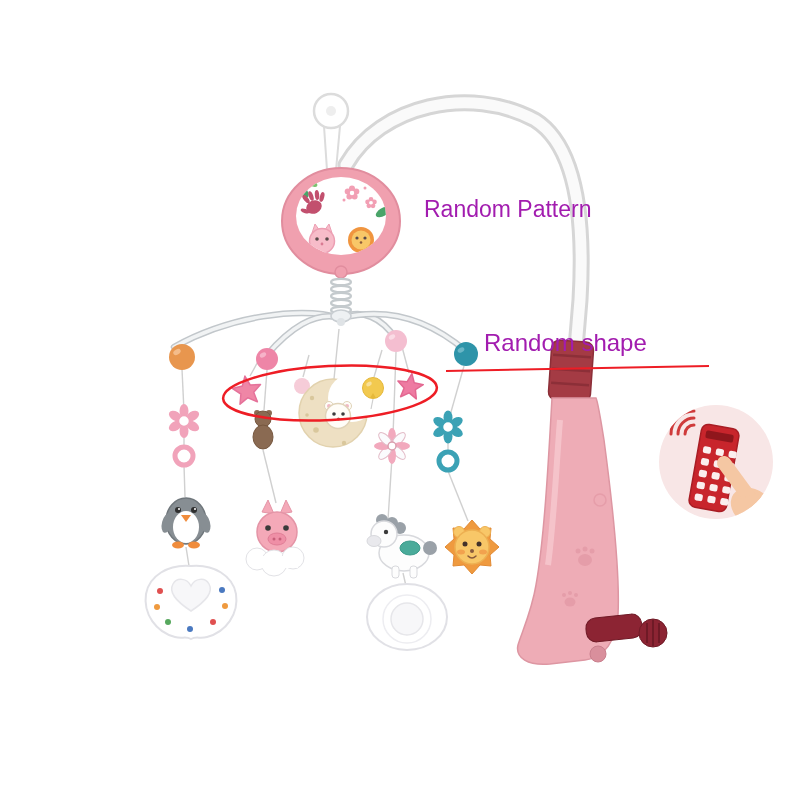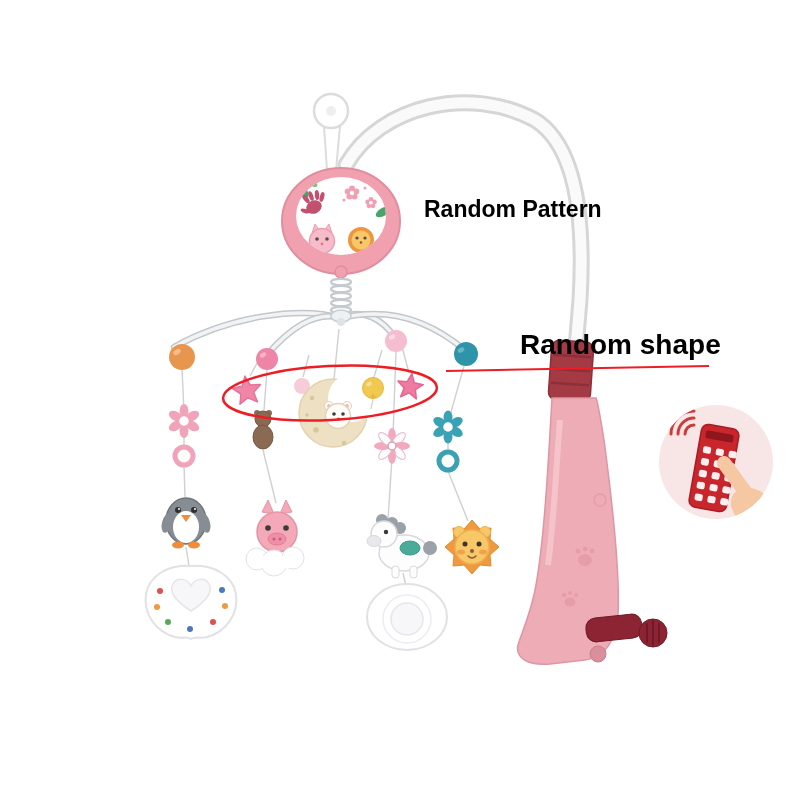--- a/index.html
+++ b/index.html
@@ -1,21 +1,21 @@
 <!DOCTYPE html>
 <html><head>
 <meta charset="utf-8">
 <style>
   html,body{margin:0;padding:0;background:#ffffff;}
   .stage{position:relative;width:800px;height:800px;background:#ffffff;overflow:hidden;
          font-family:"Liberation Sans",sans-serif;}
   .stage svg{position:absolute;left:0;top:0;}
-  .anno{position:absolute;color:#000000;font-weight:bold;white-space:nowrap;}
+  .anno{position:absolute;color:#a21caf;font-weight:normal;white-space:nowrap;}
   .anno-pattern{left:424px;top:196px;font-size:23px;}
-  .anno-shape{left:520px;top:329px;font-size:28px;}
+  .anno-shape{left:484px;top:329px;font-size:24px;}
 </style>
 </head>
 <body>
 
 <div class="stage">
 
 <svg width="800" height="800" viewBox="0 0 800 800">
   <defs>
     <clipPath id="screenClip">
           <ellipse cx="341" cy="216" rx="45" ry="39"></ellipse>

